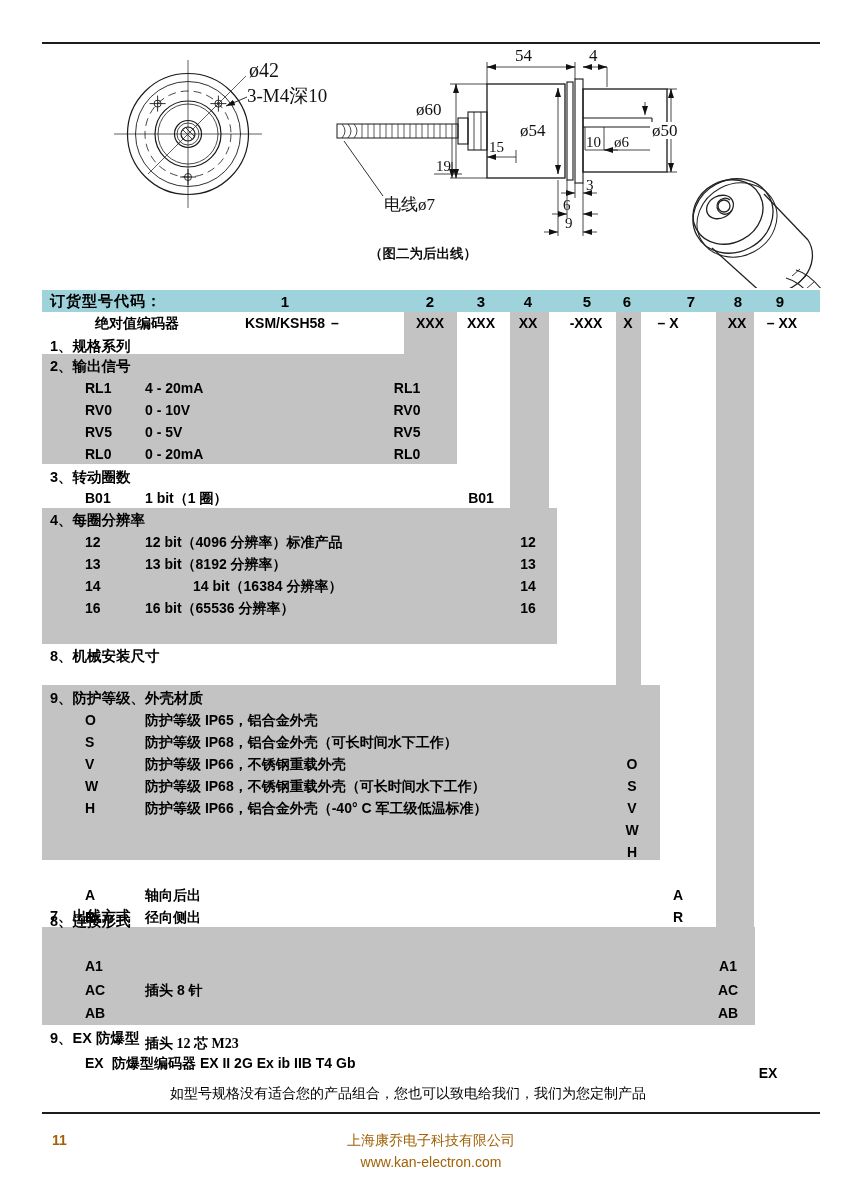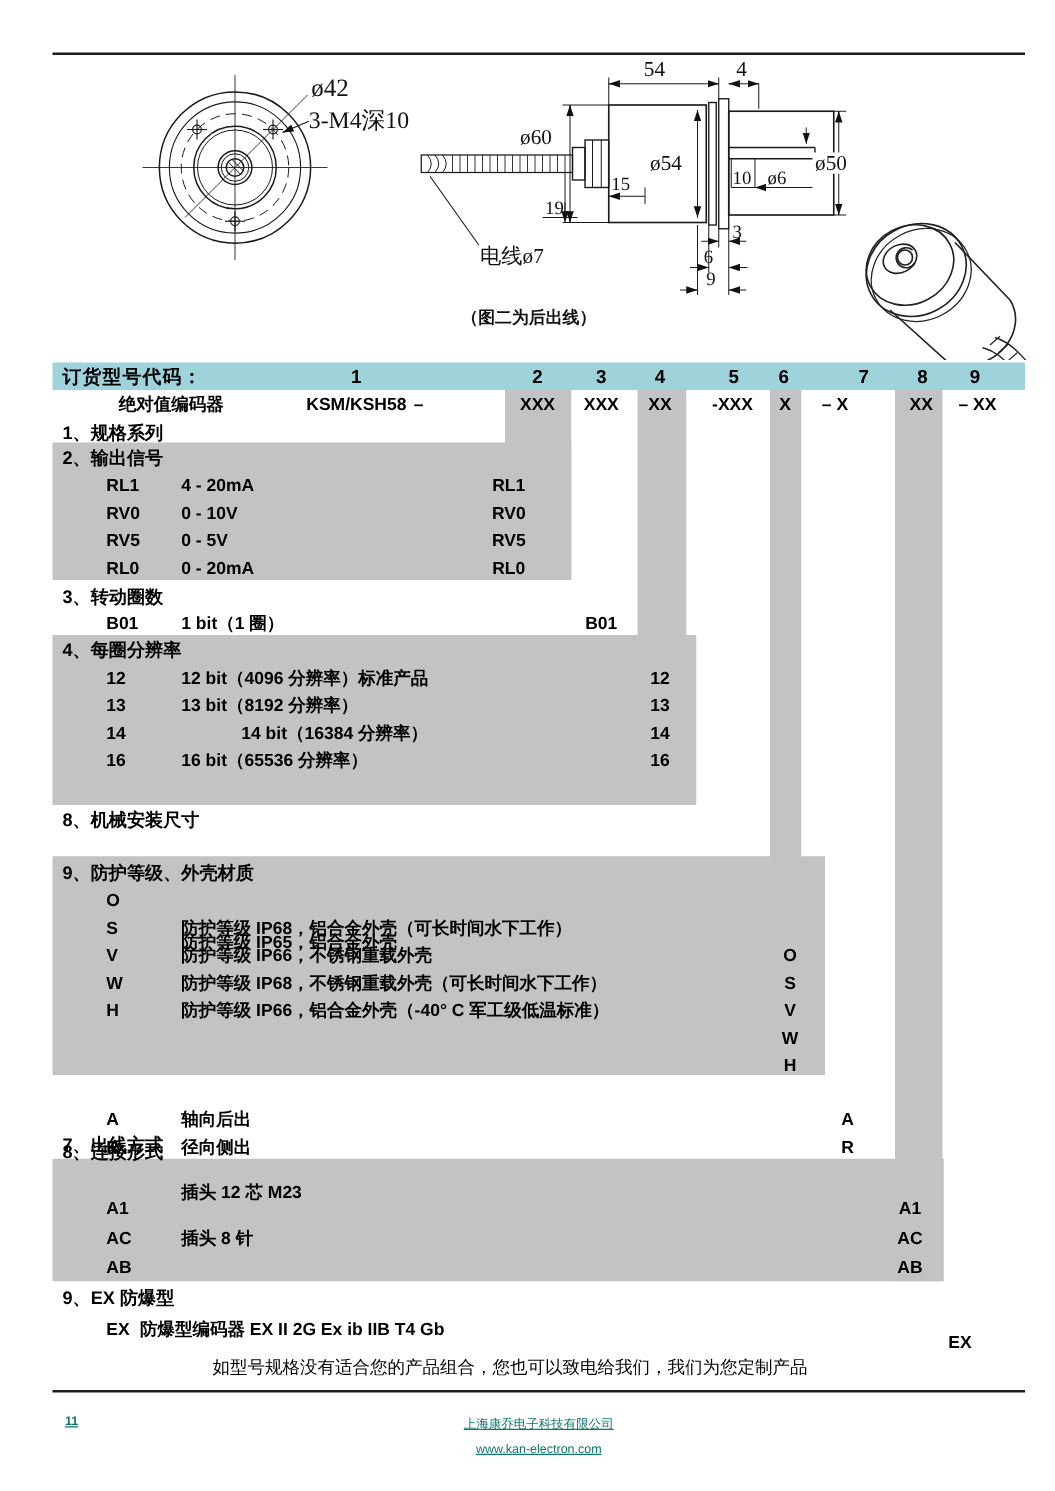--- a/index.html
+++ b/index.html
@@ -9,21 +9,21 @@
   .drawing-svg{position:absolute;left:0;top:0;}
   
   .hdrbar{position:absolute;left:42px;top:290px;width:778px;height:22px;background:#9ED3DC;}
   .hdr-title{position:absolute;left:50px;top:292px;font-weight:bold;font-size:15px;letter-spacing:1px;}
   .colnum{position:absolute;top:293px;transform:translateX(-50%);font-weight:bold;font-size:15px;}
   .band,.block{position:absolute;background:#C3C3C3;}
   .txt{position:absolute;font-weight:bold;font-size:14px;white-space:nowrap;}
   .ctr{transform:translateX(-50%);}
   .sec-title{position:absolute;font-weight:bold;font-size:14.5px;white-space:nowrap;}
   .note-line{position:absolute;font-weight:normal;font-size:14px;white-space:nowrap;}
-  .footer-txt{position:absolute;font-size:10px;color:#0f766e;text-decoration:underline;}
+  .footer-txt{position:absolute;font-size:14px;color:#a16207;}
   .footer-center{left:42px;width:778px;text-align:center;}
   svg text{font-family:"Liberation Serif",serif;fill:#111;}
   svg text.sans{font-family:"Liberation Sans",sans-serif;}
 </style>
 </head>
 <body>
 
 <div class="page">
 
   <div class="rule" style="top:42px;"></div>
@@ -256,21 +256,21 @@
   <div class="txt" style="left:145px;top:578px;margin-left:48px;">14 bit（16384 分辨率）</div>
   <div class="txt ctr" style="left:528px;top:578px;">14</div>
   <div class="txt" style="left:85px;top:600px;">16</div>
   <div class="txt" style="left:145px;top:600px;">16 bit（65536 分辨率）</div>
   <div class="txt ctr" style="left:528px;top:600px;">16</div>
 
   <div class="sec-title" style="left:50px;top:647px;">8、机械安装尺寸</div>
 
   <div class="sec-title" style="left:50px;top:689px;">9、防护等级、外壳材质</div>
   <div class="txt" style="left:85px;top:712px;">O</div>
-  <div class="txt" style="left:145px;top:745px;">防护等级 IP65，铝合金外壳</div>
+  <div class="txt" style="left:145px;top:712px;">防护等级 IP65，铝合金外壳</div>
   <div class="txt" style="left:85px;top:734px;">S</div>
   <div class="txt" style="left:145px;top:734px;">防护等级 IP68，铝合金外壳（可长时间水下工作）</div>
   <div class="txt" style="left:85px;top:756px;">V</div>
   <div class="txt" style="left:145px;top:756px;">防护等级 IP66，不锈钢重载外壳</div>
   <div class="txt" style="left:85px;top:778px;">W</div>
   <div class="txt" style="left:145px;top:778px;">防护等级 IP68，不锈钢重载外壳（可长时间水下工作）</div>
   <div class="txt" style="left:85px;top:800px;">H</div>
   <div class="txt" style="left:145px;top:800px;">防护等级 IP66，铝合金外壳（-40° C 军工级低温标准）</div>
   <div class="txt ctr" style="left:632px;top:756px;">O</div>
   <div class="txt ctr" style="left:632px;top:778px;">S</div>
@@ -286,21 +286,21 @@
   <div class="txt" style="left:145px;top:909px;">径向侧出</div>
   <div class="txt ctr" style="left:678px;top:909px;">R</div>
 
   <div class="sec-title" style="left:50px;top:912px;">8、连接形式</div>
   <div class="txt" style="left:85px;top:958px;">A1</div>
   <div class="txt ctr" style="left:728px;top:958px;">A1</div>
   <div class="txt" style="left:85px;top:982px;">AC</div>
   <div class="txt" style="left:145px;top:982px;">插头 8 针</div>
   <div class="txt ctr" style="left:728px;top:982px;">AC</div>
   <div class="txt" style="left:85px;top:1005px;">AB</div>
-  <div class="txt" style="left:145px;top:945px;">插头 12 芯 M23</div>
+  <div class="txt" style="left:145px;top:1035px;font-family:Liberation Serif, serif;">插头 12 芯 M23</div>
   <div class="txt ctr" style="left:728px;top:1005px;">AB</div>
 
   <div class="sec-title" style="left:50px;top:1029px;">9、EX 防爆型</div>
   <div class="txt" style="left:85px;top:1055px;">EX</div>
   <div class="txt" style="left:112px;top:1055px;">防爆型编码器 EX II 2G Ex ib IIB T4 Gb</div>
   <div class="txt ctr" style="left:768px;top:1065px;">EX</div>
 
   <div class="note-line" style="left:170px;top:1085px;">如型号规格没有适合您的产品组合，您也可以致电给我们，我们为您定制产品</div>
 
   <div class="rule" style="top:1112px;"></div>

